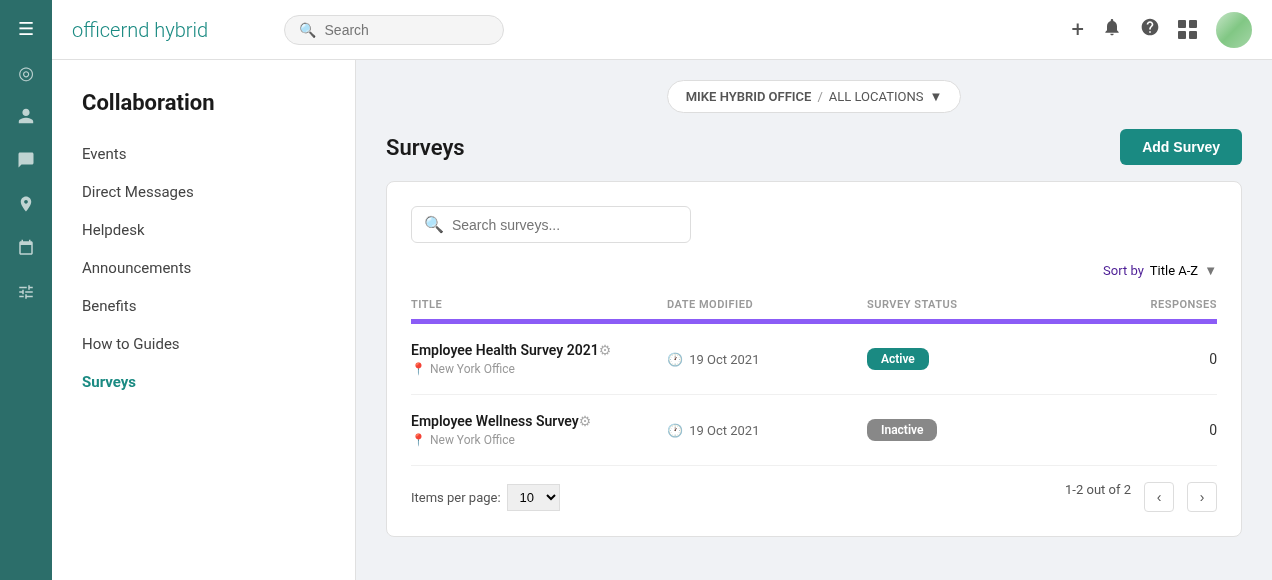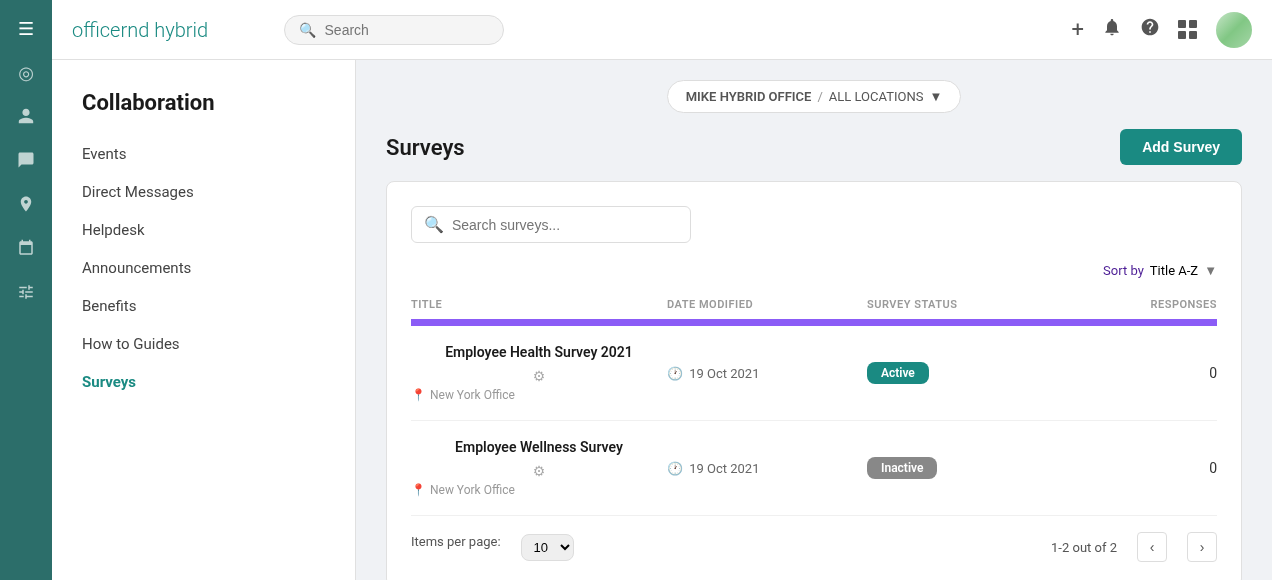--- a/index.html
+++ b/index.html
@@ -223,42 +223,39 @@
     }
     .sort-label { color: #4c1d95; }
     .sort-value { color: #000000; font-weight: 400; }
     .sort-chevron { color: #777; }
 
     
     .table-header {
       display: grid;
       grid-template-columns: 1fr 200px 200px 150px;
       padding: 8px 0;
-      border-bottom: 7px solid #8b5cf6;
+      border-bottom: 5px solid #8b5cf6;
       font-size: 11px;
       font-weight: 600;
       color: #999;
       letter-spacing: 0.5px;
     }
     .table-row {
       display: grid;
       grid-template-columns: 1fr 200px 200px 150px;
       padding: 18px 0;
       border-bottom: 1px solid #f0f0f0;
       align-items: center;
     }
     .survey-title-col { display: flex; flex-direction: column; gap: 4px; }
     .survey-name {
       font-size: 14px;
       font-weight: 600;
       color: #1a1a1a;
       display: flex;
-      align-items: center;
-      gap: 8px;
-      flex-direction: column;
     }
     .gear-btn {
       background: none;
       border: none;
       cursor: pointer;
       color: #aaa;
       font-size: 14px;
     }
     .survey-location {
       font-size: 12px;
@@ -292,35 +289,35 @@
 
     
     .pagination-bar {
       display: flex;
       align-items: center;
       justify-content: space-between;
       margin-top: 16px;
     }
     .items-per-page {
       display: flex;
-      gap: 20px;
+      align-items: center;
+      gap: 6px;
       font-size: 13px;
       color: #555;
     }
     .items-per-page select {
       border: 1px solid #ddd;
-      border-radius: 8px;
+      border-radius: 0;
       padding: 4px 8px;
       font-size: 13px;
       cursor: pointer;
     }
     .page-nav {
       display: flex;
-      align-items: center;
-      gap: 20px;
+      gap: 13px;
       font-size: 13px;
       color: #555;
     }
     .page-nav-btn {
       width: 30px;
       height: 30px;
       border: 1px solid #ddd;
       border-radius: 4px;
       background: #fff;
       cursor: pointer;

